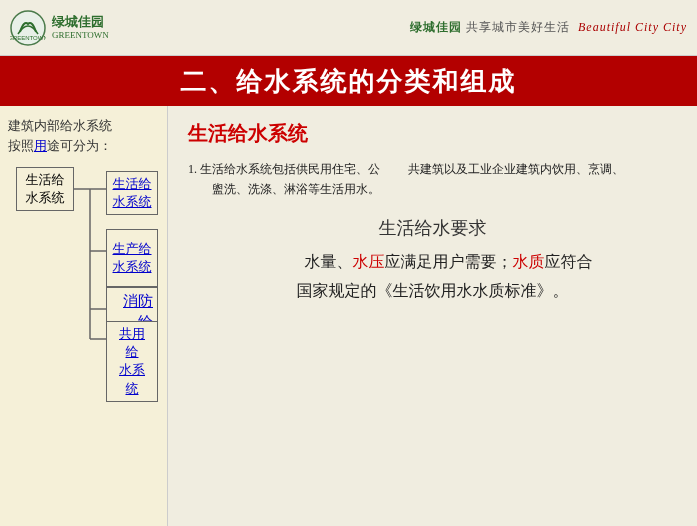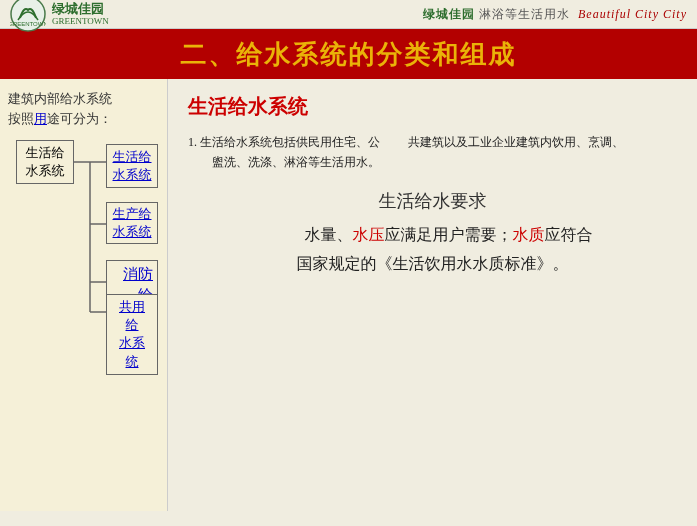--- a/index.html
+++ b/index.html
@@ -8,21 +8,21 @@
       height: 526px;
       font-family: "SimSun", "宋体", serif;
       background: #f0ede0;
       overflow: hidden;
       position: relative;
     }
 
     
     .header {
       background: #f0ede0;
-      height: 29px;
+      height: 56px;
       display: flex;
       align-items: center;
       justify-content: space-between;
       padding: 0 10px;
       border-bottom: 1px solid #ccc;
     }
     .header-logo {
       display: flex;
       align-items: center;
       gap: 6px;
@@ -48,21 +48,21 @@
 
     
     .title-bar {
       background: #b30000;
       height: 50px;
       display: flex;
       align-items: center;
       justify-content: center;
     }
     .title-bar h1 {
-      color: #eab308;
+      color: #ffffff;
       font-size: 26px;
       font-family: "SimHei", "黑体", sans-serif;
       font-weight: bold;
       letter-spacing: 2px;
     }
 
     
     .main-content {
       display: flex;
       height: calc(526px - 44px - 50px);
@@ -158,21 +158,21 @@
       <path d="M8 24 Q18 8 28 24" fill="none" stroke="#2e6e2e" stroke-width="1.5"></path>
       <text x="18" y="30" text-anchor="middle" font-size="6" fill="#2e6e2e" font-family="sans-serif">GREENTOWN</text>
     </svg>
     <div style="display:flex;flex-direction:column;line-height:1.2;">
       <span style="font-size:13px;color:#2e6e2e;font-weight:bold;">绿城佳园</span>
       <span style="font-size:9px;color:#2e6e2e;">GREENTOWN</span>
     </div>
   </div>
   <div class="header-tagline">
     <span class="brand">绿城佳园</span>
-    <span>淋浴等生活用水</span>
+    <span>共享城市美好生活</span>
     <span class="english">Beautiful City City</span>
   </div>
 </div>
 
 <div class="title-bar">
   <h1>二、给水系统的分类和组成</h1>
 </div>
 
 <div class="main-content">
 
@@ -192,21 +192,21 @@
 
         <line x1="78" y1="26" x2="94" y2="26" stroke="#666" stroke-width="1.5"></line>
         <line x1="78" y1="88" x2="94" y2="88" stroke="#666" stroke-width="1.5"></line>
         <line x1="78" y1="146" x2="94" y2="146" stroke="#666" stroke-width="1.5"></line>
         <line x1="78" y1="176" x2="94" y2="176" stroke="#666" stroke-width="1.5"></line>
       </svg>
 
       <div style="position:absolute;left:4px;top:4px;width:58px;border:1px solid #666;padding:3px 4px;font-size:13px;text-align:center;background:#f5f0d8;line-height:1.4;">生活给<br>水系统</div>
 
       <div style="position:absolute;left:94px;top:8px;width:52px;border:1px solid #666;padding:3px 4px;font-size:13px;text-align:center;background:#f5f0d8;line-height:1.4;color:#0000cc;text-decoration:underline;cursor:pointer;">生活给<br>水系统</div>
-      <div style="position:absolute;left:94px;top:66px;width:52px;border:1px solid #666;padding:2px 4px;font-size:13px;text-align:center;background:#f5f0d8;line-height:1.4;color:#0000cc;text-decoration:underline;cursor:pointer;">生产给<br>水系统</div>
+      <div style="position:absolute;left:94px;top:66px;width:52px;border:1px solid #666;padding:10px 4px;font-size:13px;text-align:center;background:#f5f0d8;line-height:1.4;color:#0000cc;text-decoration:underline;cursor:pointer;">生产给<br>水系统</div>
       <div style="position:absolute;left:94px;top:124px;width:52px;border:1px solid #666;padding:3px 4px;font-size:15px;text-align:right;background:#f5f0d8;line-height:1.4;color:#0000cc;text-decoration:underline;cursor:pointer;">消防给<br>水系统</div>
       <div style="position:absolute;left:94px;top:158px;width:52px;border:1px solid #666;padding:3px 8px;font-size:13px;text-align:center;background:#f5f0d8;line-height:1.4;color:#0000cc;text-decoration:underline;cursor:pointer;">共用给<br>水系统</div>
     </div>
   </div>
 
   <div class="content">
     <div class="section-title">生活给水系统</div>
 
     <ul class="content-list">
       <li>

